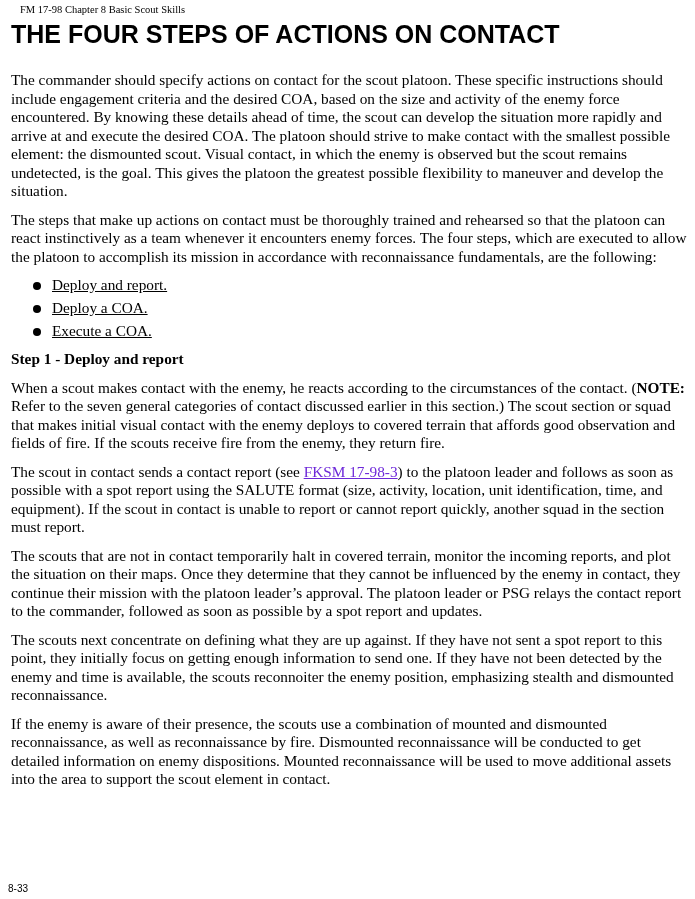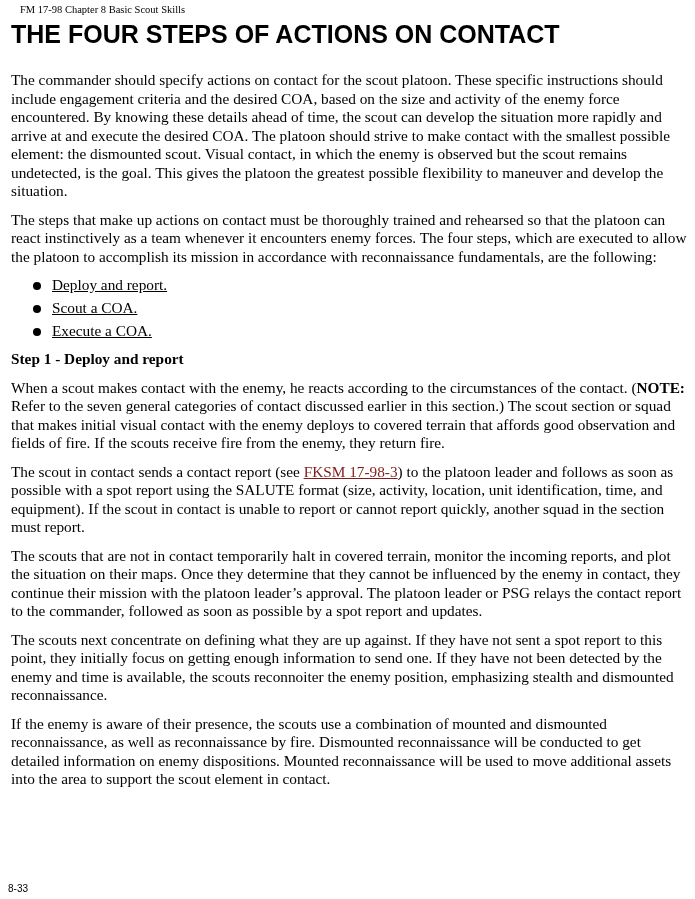--- a/index.html
+++ b/index.html
@@ -5,35 +5,35 @@
   html, body { margin: 0; padding: 0; background: #ffffff; }
   body { width: 695px; height: 899px; position: relative; overflow: hidden; color: #000; }
   .header { position: absolute; left: 20px; top: 4px; font-family: Liberation Serif, serif; font-size: 10.5px; }
   .title { position: absolute; left: 11px; top: 20px; font-family: "Liberation Sans", sans-serif; font-weight: bold; font-size: 25px; letter-spacing: 0px; margin: 0; }
   .content { position: absolute; left: 11px; top: 71px; width: 676px; font-family: "Liberation Serif", serif; font-size: 15.3px; line-height: 18.5px; }
   .content p { margin: 0 0 10px 0; }
   .content ul { margin: 0 0 10px 0; padding: 0; list-style: none; }
   .content li { position: relative; padding-left: 41px; margin-bottom: 4.3px; text-decoration: underline; }
   .content li .bullet { position: absolute; left: 22px; top: 6px; width: 8px; height: 8px; border-radius: 50%; background: #000; }
   .step { font-weight: bold; margin: 0 0 10px 0; }
-  a.link { color: #7f1d1d; }
+  a.link { color: #6d28d9; }
   .footer { position: absolute; left: 8px; top: 883px; font-family: Liberation Sans, sans-serif; font-size: 10px; }
 </style>
 </head>
 <body>
 
 <div class="header">FM 17-98 Chapter 8 Basic Scout Skills</div>
 <h1 class="title">THE FOUR STEPS OF ACTIONS ON CONTACT</h1>
 
 <div class="content">
   <p>The commander should specify actions on contact for the scout platoon. These specific instructions should include engagement criteria and the desired COA, based on the size and activity of the enemy force encountered. By knowing these details ahead of time, the scout can develop the situation more rapidly and arrive at and execute the desired COA. The platoon should strive to make contact with the smallest possible element: the dismounted scout. Visual contact, in which the enemy is observed but the scout remains undetected, is the goal. This gives the platoon the greatest possible flexibility to maneuver and develop the situation.</p>
   <p>The steps that make up actions on contact must be thoroughly trained and rehearsed so that the platoon can react instinctively as a team whenever it encounters enemy forces. The four steps, which are executed to allow the platoon to accomplish its mission in accordance with reconnaissance fundamentals, are the following:</p>
   <ul>
     <li><span class="bullet"></span><span>Deploy and report.</span></li>
-    <li><span class="bullet"></span><span>Scout a COA.</span></li>
+    <li><span class="bullet"></span><span>Deploy a COA.</span></li>
     <li><span class="bullet"></span><span>Execute a COA.</span></li>
   </ul>
 
   <p class="step">Step 1 - Deploy and report</p>
   <p><span>When a scout makes contact with the enemy, he reacts according to the circumstances of the contact. (</span><b>NOTE:</b><span> Refer to the seven general categories of contact discussed earlier in this section.) The scout section or squad that makes initial visual contact with the enemy deploys to covered terrain that affords good observation and fields of fire. If the scouts receive fire from the enemy, they return fire.</span></p>
   <p><span>The scout in contact sends a contact report (see </span><a class="link" href="#">FKSM 17-98-3</a><span>) to the platoon leader and follows as soon as possible with a spot report using the SALUTE format (size, activity, location, unit identification, time, and equipment). If the scout in contact is unable to report or cannot report quickly, another squad in the section must report.</span></p>
   <p>The scouts that are not in contact temporarily halt in covered terrain, monitor the incoming reports, and plot the situation on their maps. Once they determine that they cannot be influenced by the enemy in contact, they continue their mission with the platoon leader’s approval. The platoon leader or PSG relays the contact report to the commander, followed as soon as possible by a spot report and updates.</p>
 
   <p>The scouts next concentrate on defining what they are up against. If they have not sent a spot report to this point, they initially focus on getting enough information to send one. If they have not been detected by the enemy and time is available, the scouts reconnoiter the enemy position, emphasizing stealth and dismounted reconnaissance.</p>
   <p>If the enemy is aware of their presence, the scouts use a combination of mounted and dismounted reconnaissance, as well as reconnaissance by fire. Dismounted reconnaissance will be conducted to get detailed information on enemy dispositions. Mounted reconnaissance will be used to move additional assets into the area to support the scout element in contact.</p>

